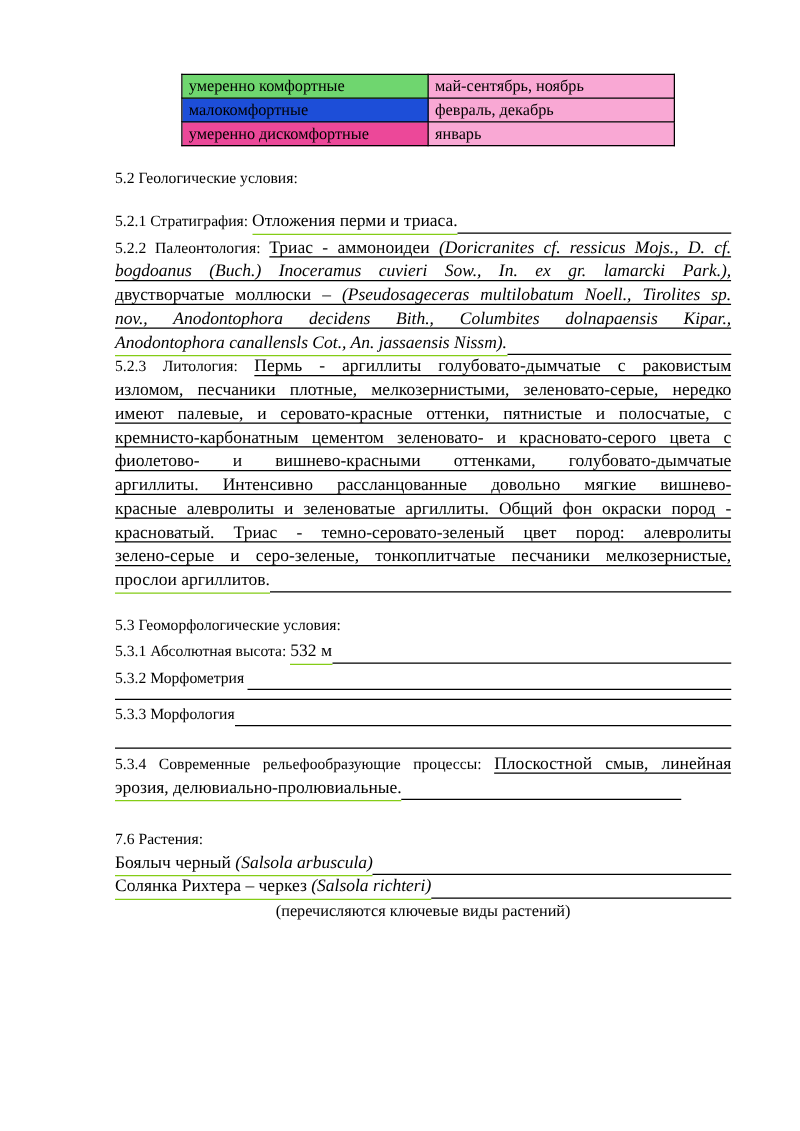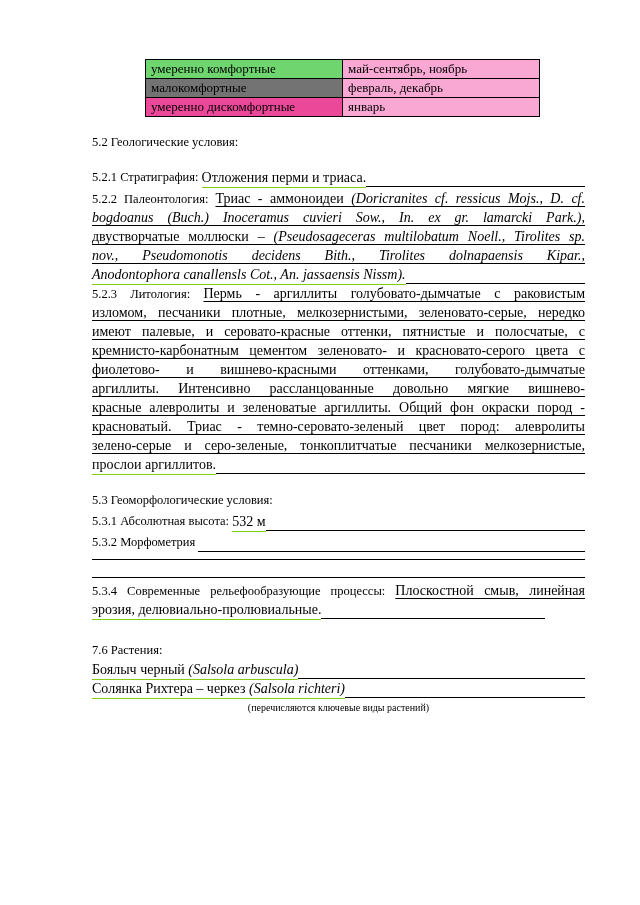--- a/index.html
+++ b/index.html
@@ -16,56 +16,56 @@
          white-space:nowrap;overflow:hidden;}
   .fline{display:flex;align-items:center;height:19px;white-space:pre;}
   .fline span{display:inline-block;line-height:19px;}
   .s-lbl{font-size:12.5px;}
   .s-ans{font-size:14px;}
   .s-ansi{font-size:14px;font-style:italic;}
   .jline .s-ans,.jline .s-ansi{text-decoration:underline;text-underline-offset:2.5px;text-decoration-thickness:1px;}
   .fline .s-ans,.fline .s-ansi{border-bottom:1px solid #84cc16;}
   .fill{flex:1 1 auto;align-self:stretch;border-bottom:1px solid #000;font-size:14px;text-align:center;}
   .blank .fline{height:8px;}
-  .caption{text-align:center;font-size:10px;line-height:18px;}
+  .caption{text-align:center;font-size:13px;line-height:18px;}
 </style>
 </head>
 <body>
 
 <div class="page">
 
   <table class="comfort-table">
     <tbody>
       <tr>
         <td class="label-cell" style="background: rgb(111, 214, 111);">умеренно комфортные</td>
         <td class="value-cell">май-сентябрь, ноябрь</td>
       </tr>
       <tr>
-        <td class="label-cell" style="background: #737373;">малокомфортные</td>
+        <td class="label-cell" style="background: #1d4ed8;">малокомфортные</td>
         <td class="value-cell">февраль, декабрь</td>
       </tr>
       <tr>
         <td class="label-cell" style="background: #ec4899;">умеренно дискомфортные</td>
         <td class="value-cell">январь</td>
       </tr>
     </tbody>
   </table>
 
   <div class="content">
     <div class="sec-heading" style="margin-top:16px">5.2 Геологические условия:</div>
 
     <div style="margin-top:17px">
         <div class="fline"><span class="s-lbl">5.2.1 Стратиграфия: </span><span class="s-ans">Отложения перми и триаса.</span><span class="fill"></span></div>
       </div>
 
     <div style="margin-top:2px">
         <div class="jline"><span class="s-lbl">5.2.2 Палеонтология: </span><span class="s-ans">Триас - аммоноидеи </span><span class="s-ansi">(Doricranites cf. ressicus Mojs., D. cf.</span></div>
         <div class="jline"><span class="s-ansi">bogdoanus (Buch.) Inoceramus cuvieri Sow., In. ex gr. lamarcki Park.),</span></div>
         <div class="jline"><span class="s-ans">двустворчатые моллюски – </span><span class="s-ansi">(Pseudosageceras multilobatum Noell., Tirolites sp.</span></div>
-        <div class="jline"><span class="s-ansi">nov., Pseudomonotis decidens Bith., Tirolites dolnapaensis Kipar.,</span></div>
+        <div class="jline"><span class="s-ansi">nov., Anodontophora decidens Bith., Columbites dolnapaensis Kipar.,</span></div>
         <div class="fline"><span class="s-ansi">Anodontophora canallensls Cot., An. jassaensis Nissm).</span><span class="fill"></span></div>
       </div>
 
     <div>
         <div class="jline"><span class="s-lbl">5.2.3 Литология: </span><span class="s-ans">Пермь - аргиллиты голубовато-дымчатые с раковистым</span></div>
         <div class="jline"><span class="s-ans">изломом, песчаники плотные, мелкозернистыми, зеленовато-серые, нередко</span></div>
         <div class="jline"><span class="s-ans">имеют палевые, и серовато-красные оттенки, пятнистые и полосчатые, с</span></div>
         <div class="jline"><span class="s-ans">кремнисто-карбонатным цементом зеленовато- и красновато-серого цвета с</span></div>
         <div class="jline"><span class="s-ans">фиолетово- и вишнево-красными оттенками, голубовато-дымчатые</span></div>
         <div class="jline"><span class="s-ans">аргиллиты. Интенсивно рассланцованные довольно мягкие вишнево-</span></div>
@@ -79,20 +79,23 @@
 
     <div style="margin-top:3px">
         <div class="fline"><span class="s-lbl">5.3.1 Абсолютная высота: </span><span class="s-ans">532 м</span><span class="fill"></span></div>
       </div>
     <div style="margin-top:2px">
         <div class="fline"><span class="s-lbl">5.3.2 Морфометрия </span><span class="fill"></span></div>
       </div>
     <div class="blank">
         <div class="fline"><span class="fill"></span></div>
       </div>
+    <div style="margin-top:2px">
+        <div class="fline"><span class="s-lbl">5.3.3 Морфология</span><span class="fill"></span></div>
+      </div>
     <div class="blank" style="margin-top:10px">
         <div class="fline"><span class="fill"></span></div>
       </div>
 
     <div style="margin-top:3px">
         <div class="jline"><span class="s-lbl">5.3.4 Современные рельефообразующие процессы: </span><span class="s-ans">Плоскостной смыв, линейная</span></div>
         <div class="fline"><span class="s-ans">эрозия, делювиально-пролювиальные.</span><span class="fill" style="margin-right: 40px;"></span></div>
       </div>
 
 

